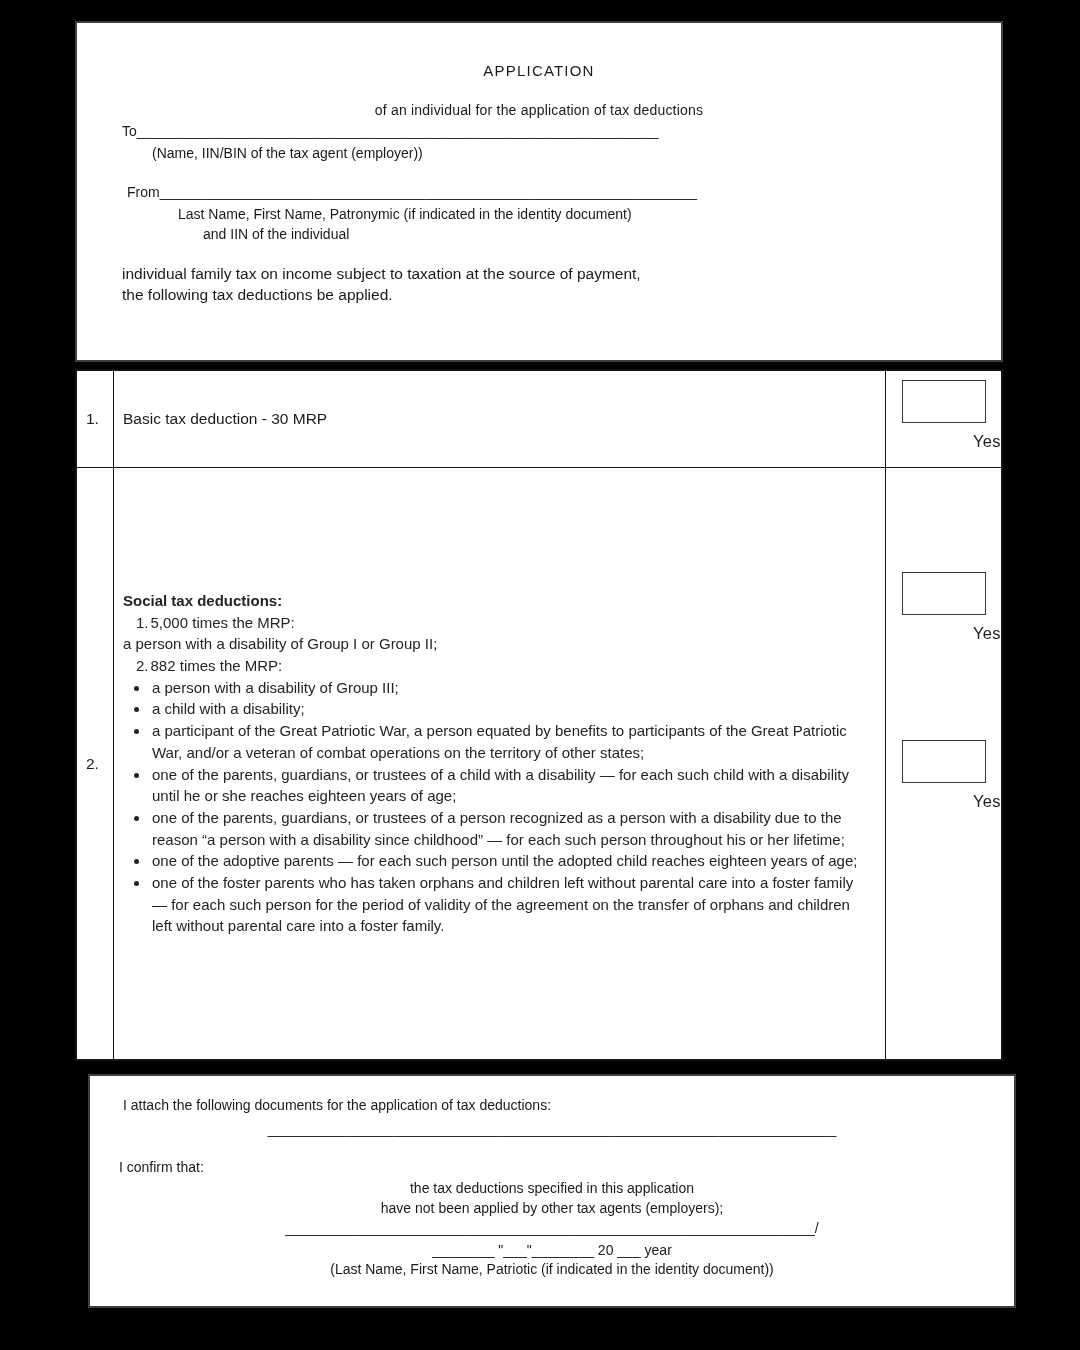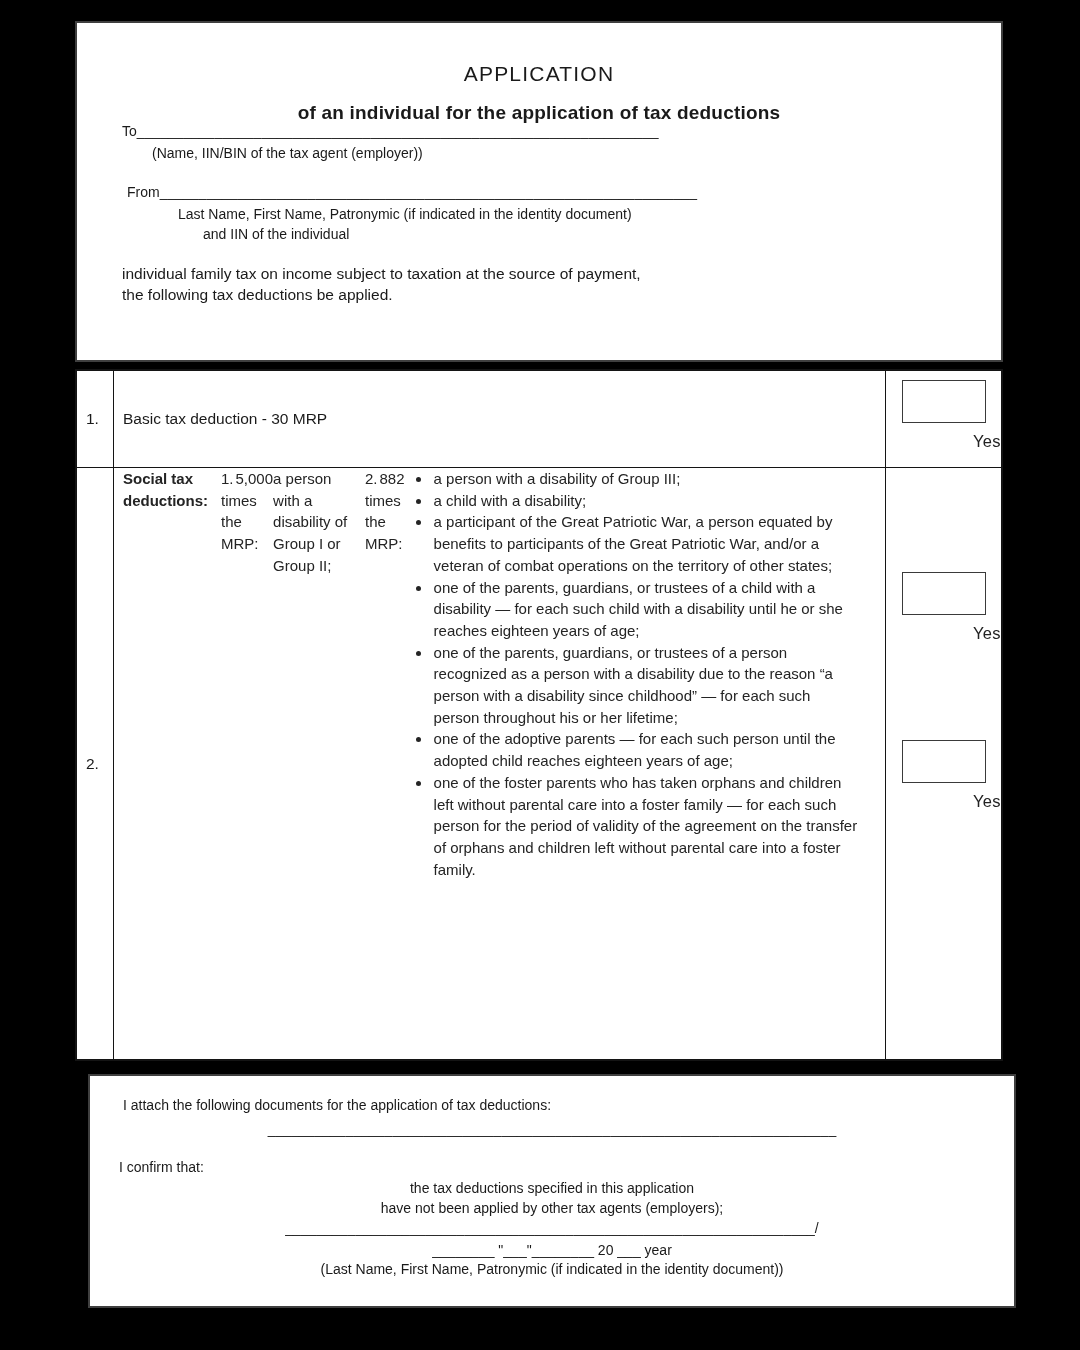--- a/index.html
+++ b/index.html
@@ -8,22 +8,22 @@
     font-family:"Liberation Sans", sans-serif;color:#1a1a1a;
     -webkit-font-smoothing:antialiased;
   }
   .box{position:absolute;background:#ffffff;border:2px solid #3f3f3f;box-sizing:border-box;overflow:hidden;}
   .top-box{left:75px;top:21px;width:928px;height:341px;}
   .bottom-box{left:75px;top:1074px;width:928px;height:234px;margin-left:13px;}
 
   .abs{position:absolute;}
   .center{left:0;right:0;text-align:center;}
   .fs{font-size:14px;line-height:18px;white-space:nowrap;}
-  .title{top:39px;font-size:21px;letter-spacing:1.2px;}
-  .subtitle{top:79px;font-size:19px;font-weight:bold;letter-spacing:0.2px;}
+  .title{top:39px;font-size:15px;letter-spacing:1.2px;}
+  .subtitle{top:79px;font-size:14px;font-weight:normal;letter-spacing:0.2px;}
   .blank{white-space:pre;letter-spacing:0;}
 
   .to-line{top:99px;left:45px;}
   .to-caption{top:121px;left:75px;}
   .from-line{top:160px;left:50px;}
   .from-cap1{top:182px;left:101px;}
   .from-cap2{top:202px;left:126px;}
   .para{top:240px;left:45px;font-size:15.5px;line-height:21px;}
   .para span{display:block;white-space:nowrap;}
 
@@ -40,21 +40,21 @@
   .row1-text{display:flex;align-items:center;padding-left:9px;font-size:15.5px;}
   .yes-cell{position:relative;}
   .cbg{position:absolute;left:0;width:100%;}
   .cbg-row1{top:9px;}
   .cbg-row2a{top:104px;}
   .cbg-row2b{top:272px;}
   .checkbox{width:84px;height:43px;border:1.5px solid #3a3a3a;margin:0 auto;background:#ffffff;box-sizing:border-box;}
   .yes{text-align:right;margin-top:9px;font-size:16.5px;letter-spacing:0.4px;color:#222222;}
 
   .content-cell{
-    display:flex;flex-direction:row;justify-content:center;
+    display:flex;flex-direction:column;justify-content:center;
     padding:0 26px 0 9px;font-size:15px;line-height:21.7px;color:#242424;
   }
   .heading{font-weight:bold;}
   .sub-num{padding-left:13px;}
   .sub-num .n{margin-right:2px;}
   .content-cell ul{margin:0;padding-left:27px;}
   .content-cell li{padding-left:2px;}
 
   
   .f-attach{top:20px;left:33px;}
@@ -142,16 +142,16 @@
   </section>
 
   <section class="box bottom-box">
     <div class="abs fs f-attach">I attach the following documents for the application of tax deductions:</div>
     <div class="abs fs center f-attach-blank blank">_________________________________________________________________________</div>
     <div class="abs fs f-confirm">I confirm that:</div>
     <div class="abs fs center f-cline1">the tax deductions specified in this application</div>
     <div class="abs fs center f-cline2">have not been applied by other tax agents (employers);</div>
     <div class="abs fs center f-sig blank">____________________________________________________________________/</div>
     <div class="abs fs center f-date">________ "___"________ 20 ___ year</div>
-    <div class="abs fs center f-name">(Last Name, First Name, Patronymic (if indicated in the identity document))</div>
+    <div class="abs fs center f-name">(Last Name, First Name, Patriotic (if indicated in the identity document))</div>
   </section>
 
 </div>
 
 </body></html>

